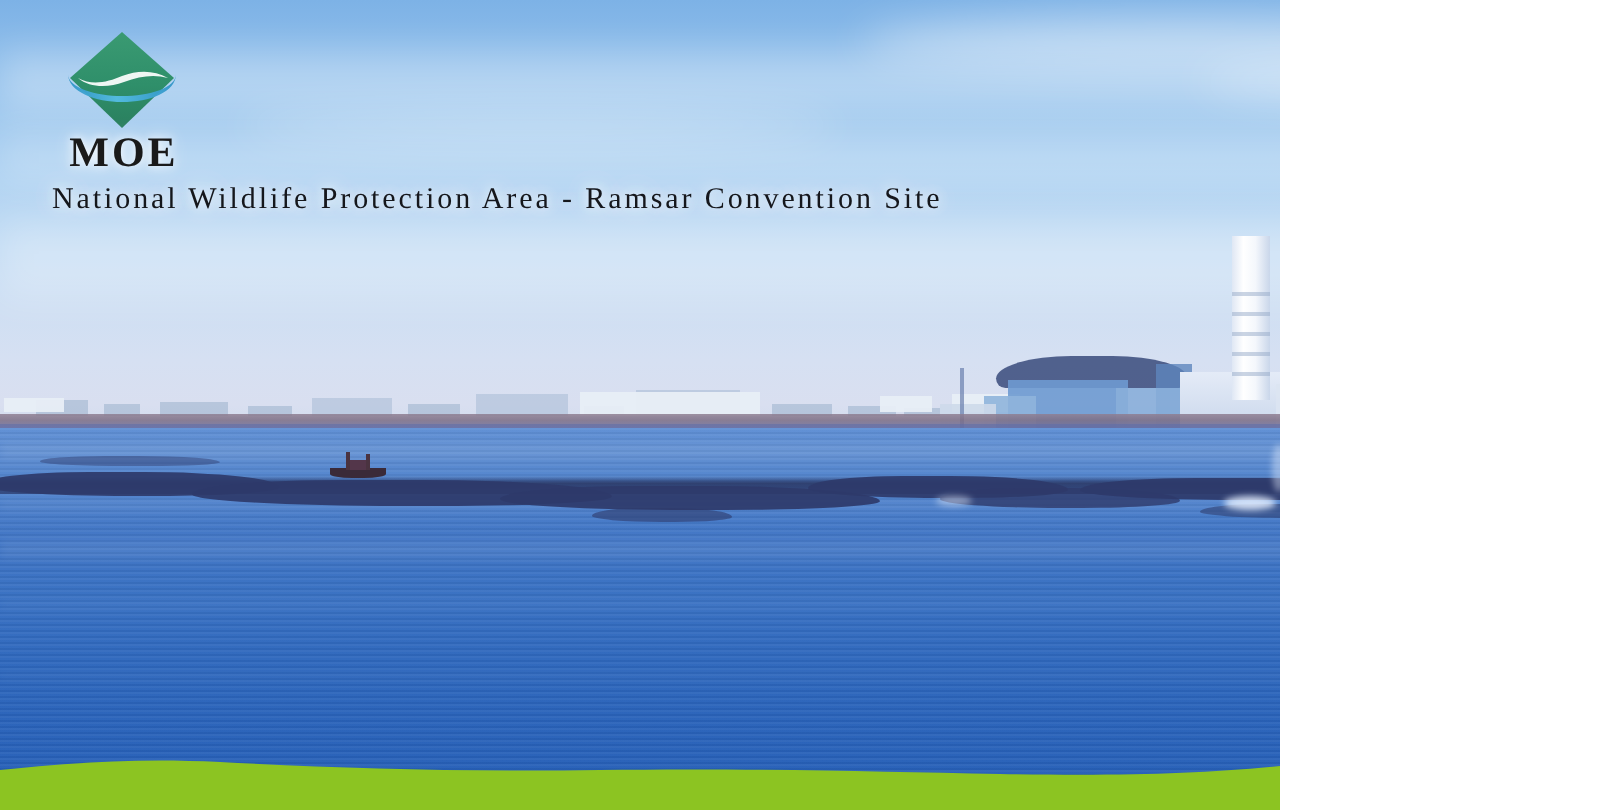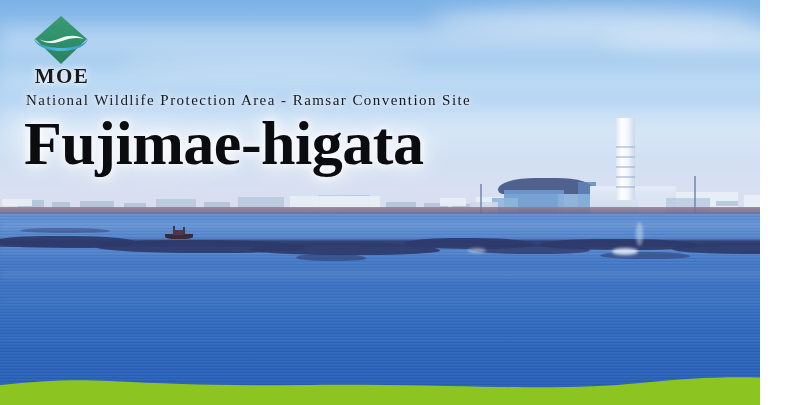--- a/index.html
+++ b/index.html
@@ -3,21 +3,21 @@
 <meta charset="utf-8">
 <title>Fujimae-higata</title>
 <style>
   * { margin:0; padding:0; box-sizing:border-box; }
   html, body {
     background:#ffffff;
     font-family:"Liberation Serif", serif;
   }
   #banner {
     position:relative;
-    width:760px;
+    width:640px;
     height:405px;
     overflow:hidden;
     background:#7fb4e8;
     padding-left:36px;
   }
 
   
   .sky {
     position:absolute; left:0; top:0; width:800px; height:215px;
     background:linear-gradient(to bottom,
@@ -362,17 +362,16 @@
                    C 58,30 45,34 31,34 C 18,34 4,30 4,23 Z" fill="url(#gsw)" opacity="0.95"></path>
           <path d="M9,25 C 16,29 24,27 31,24 C 39,21 47,21 54,25
                    C 47,23 40,24 32,27 C 24,30 15,30 9,25 Z" fill="#ffffff" opacity="0.92"></path>
         </svg>
       </div>
       <div class="moe-text">MOE</div>
     </div>
 
     <div class="kicker">National Wildlife Protection Area - Ramsar Convention Site</div>
 
-    <h1 class="main-title">Fujimae-higata</h1>
 
 
   </div>
 </div>
 
 </body></html>

